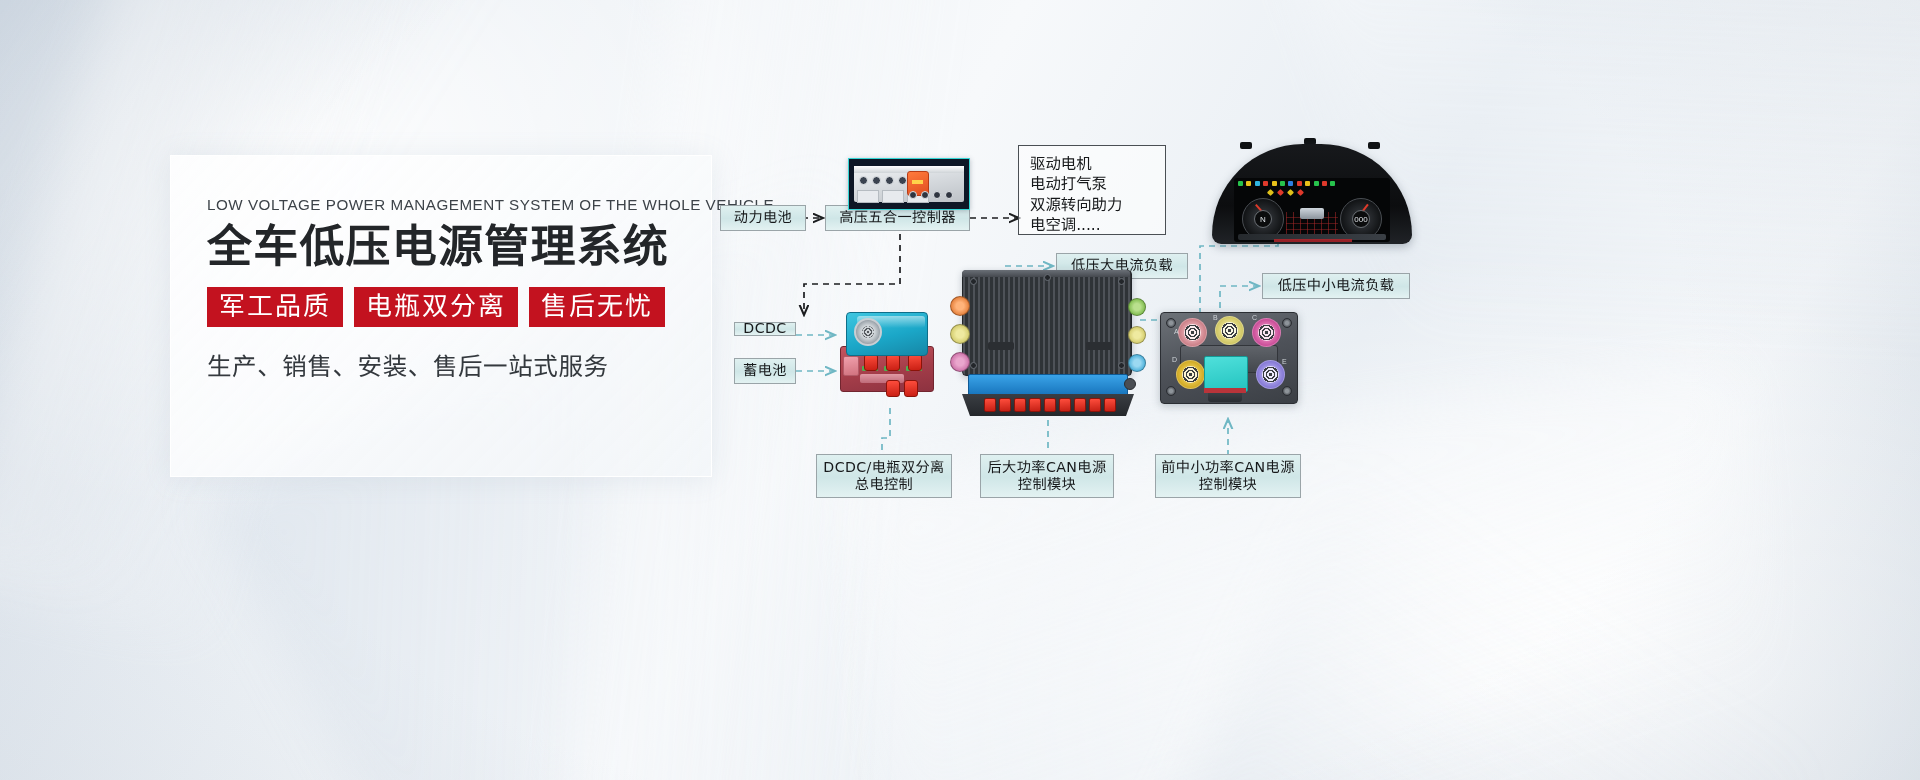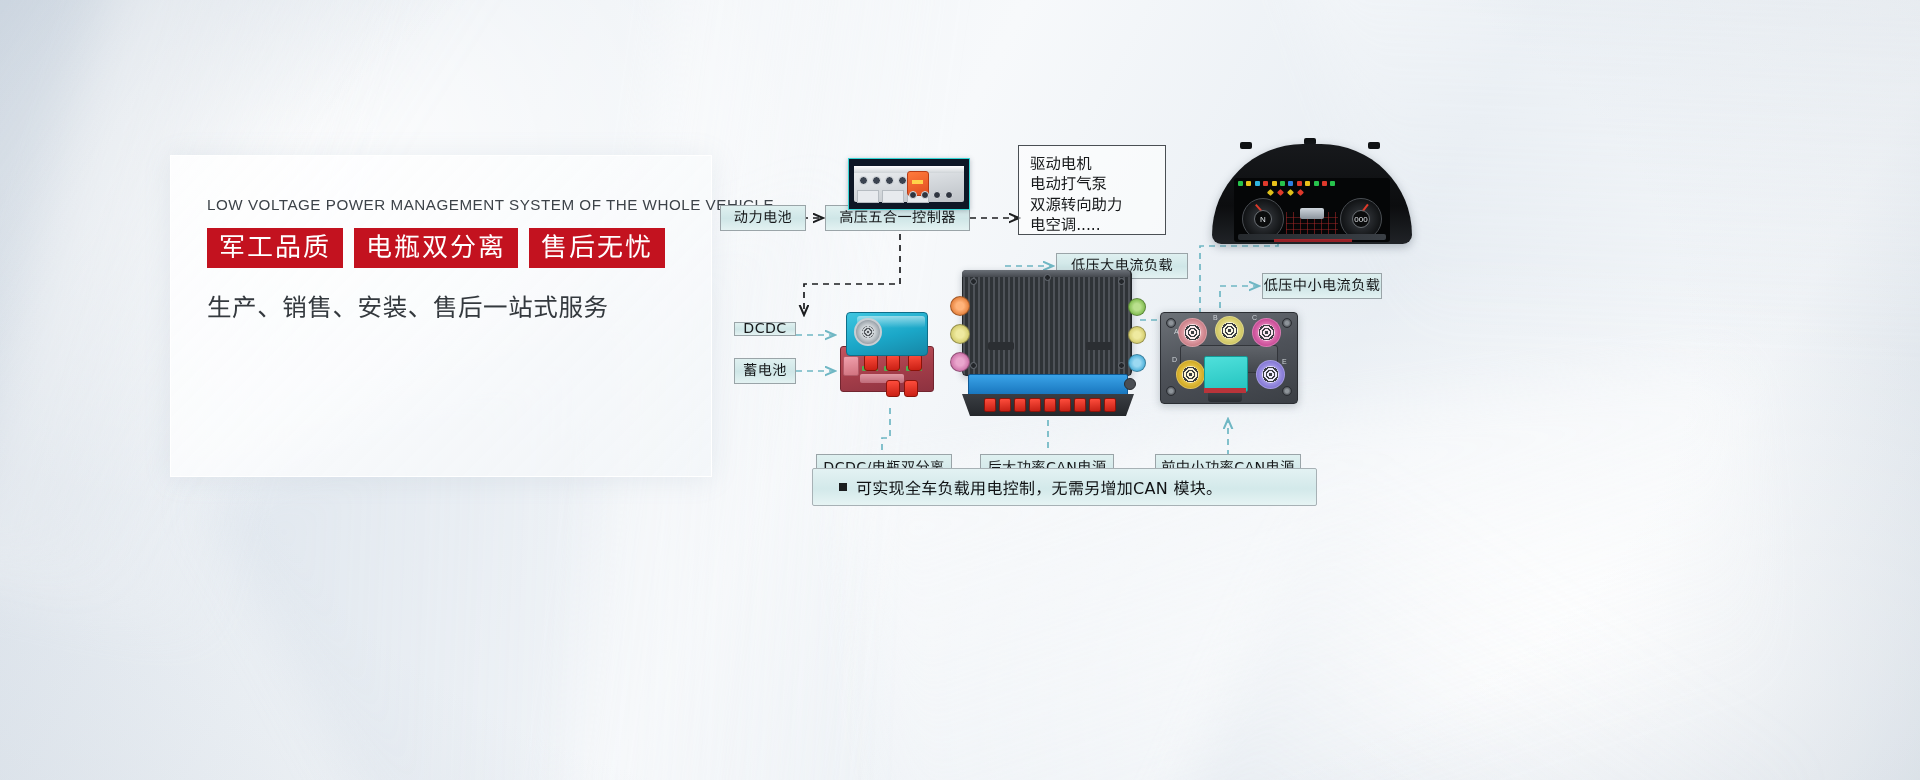--- a/index.html
+++ b/index.html
@@ -233,20 +233,21 @@
   <div class="fold f5"></div>
   <div class="fold f6"></div>
   <div class="fold f7"></div>
   <div class="vign"></div>
 
   <div id="left-card">
     <div id="left-inner">
 
       <div class="eyebrow">LOW VOLTAGE POWER MANAGEMENT SYSTEM OF THE WHOLE VEHICLE</div>
 
+      <div class="headline">全车低压电源管理系统</div>
 
       <div class="badges">
         <span class="badge">军工品质</span>
         <span class="badge">电瓶双分离</span>
         <span class="badge">售后无忧</span>
       </div>
 
       <div class="tagline">生产、销售、安装、售后一站式服务</div>
 
 
@@ -295,21 +296,21 @@
     <div class="lbl" style="left:20px;top:85px;width:86px;height:26px;">动力电池</div>
 
     <div class="lbl" style="left:125px;top:85px;width:145px;height:26px;">高压五合一控制器</div>
 
     <div class="lbl" style="left:34px;top:202px;width:62px;height:14px;">DCDC</div>
 
     <div class="lbl" style="left:34px;top:238px;width:62px;height:26px;">蓄电池</div>
 
     <div class="lbl" style="left:356px;top:133px;width:132px;height:26px;">低压大电流负载</div>
 
-    <div class="lbl" style="left:562px;top:153px;width:120px;height:26px;">低压中小电流负载</div>
+    <div class="lbl" style="left:562px;top:153px;width:148px;height:26px;">低压中小电流负载</div>
 
     <div class="lbl two" style="left:116px;top:334px;width:136px;height:44px;">
       <span>DCDC/电瓶双分离</span>
       <span>总电控制</span>
     </div>
 
     <div class="lbl two" style="left:280px;top:334px;width:134px;height:44px;">
       <span>后大功率CAN电源</span>
       <span>控制模块</span>
     </div>
@@ -317,24 +318,20 @@
     <div class="lbl two" style="left:455px;top:334px;width:146px;height:44px;">
       <span>前中小功率CAN电源</span>
       <span>控制模块</span>
     </div>
 
     <div class="plainbox" style="left:318px;top:25px;width:148px;height:90px;">驱动电机
 电动打气泵
 双源转向助力
 电空调.....</div>
 
-    <div class="notebox" style="left:112px;top:350px;width:505px;height:38px;top:348px;">
-      <span class="bullet"></span>
-      <span>可实现全车负载用电控制，无需另增加CAN 模块。</span>
-    </div>
 
     <div class="photo" id="hv5">
       <div class="body"></div>
       <div class="ridge"></div>
       <div class="slots">
         <div class="slot"></div>
         <div class="slot"></div>
         <div class="slot"></div>
       </div>
       <div class="plugrow">

